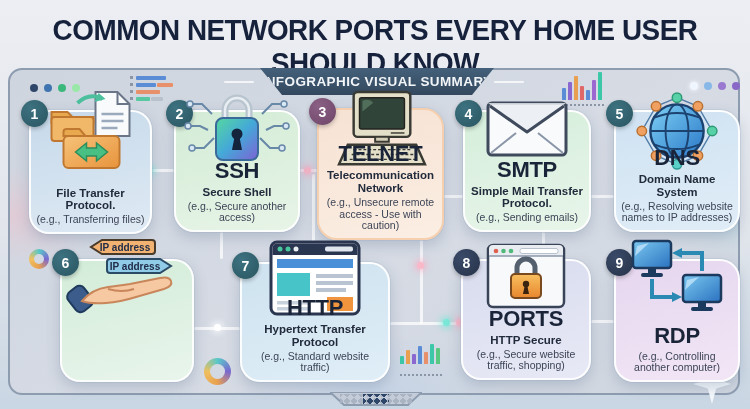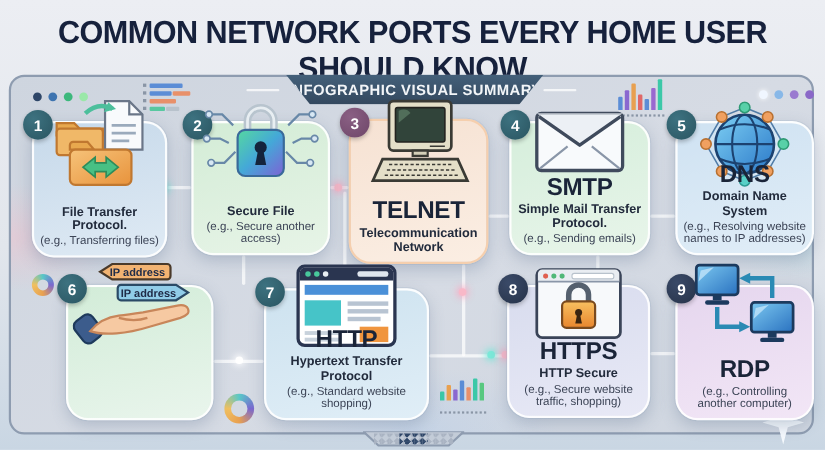--- a/index.html
+++ b/index.html
@@ -267,41 +267,43 @@
         <circle cx="102" cy="40" r="3" fill="#d8e8f4" stroke="#6888a8" stroke-width="1.5"></circle>
         <circle cx="98" cy="62" r="3" fill="#d8e8f4" stroke="#6888a8" stroke-width="1.5"></circle>
         <path d="M41 34 v-10 a12 12 0 0 1 24 0 v10" fill="none" stroke="#b8c4ce" stroke-width="7"></path>
         <path d="M41 34 v-10 a12 12 0 0 1 24 0 v10" fill="none" stroke="#e8eef2" stroke-width="2.5"></path>
         <rect x="32" y="32" width="42" height="42" rx="7" fill="url(#gSsh)" stroke="#3a6a9a" stroke-width="2"></rect>
         <circle cx="53" cy="48" r="5.5" fill="#14243c"></circle>
         <path d="M50.5 51 l-2.5 13 h10 l-2.5 -13 z" fill="#14243c"></path>
       </svg>
     </div>
     <div class="txt">
-      <div class="pname">Secure File</div>
+      <div class="port">SSH</div>
+      <div class="pname">Secure Shell</div>
       <div class="pex">(e.g., Secure another access)</div>
     </div>
   </div>
 
   <div class="card c3">
     <div class="badge b-purple">3</div>
     <div class="icon">
       <svg width="104" height="84" viewBox="0 0 104 86">
         <rect x="24" y="2" width="58" height="46" rx="4" fill="#e4dfc8" stroke="#3a3a34" stroke-width="2.5"></rect>
         <rect x="30" y="8" width="46" height="32" rx="2" fill="#31443a" stroke="#23231f" stroke-width="1.5"></rect>
         <path d="M33 11 q7 -3 11 2 l-11 9 z" fill="#5f8068" opacity="0.7"></path>
         <path d="M62 44 h14" stroke="#3a3a34" stroke-width="1.5"></path>
         <path d="M46 48 h14 v5 h-14 z" fill="#d4cfb8" stroke="#3a3a34" stroke-width="2"></path>
         <path d="M18 56 h70 l9 20 h-88 z" fill="#e4dfc8" stroke="#3a3a34" stroke-width="2.5"></path>
         <path d="M24 61 h58 M22 66 h64 M20 71 h68" stroke="#3a3a34" stroke-width="1.4" stroke-dasharray="3 2"></path>
       </svg>
     </div>
     <div class="txt">
       <div class="port">TELNET</div>
       <div class="pname">Telecommunication Network</div>
+      <div class="pex">(e.g., Unsecure remote access - Use with caution)</div>
     </div>
   </div>
 
   <div class="card c4">
     <div class="badge b-teal">4</div>
     <div class="icon">
       <svg width="84" height="58" viewBox="0 0 84 58">
         <rect x="3" y="3" width="78" height="52" rx="4" fill="#f8fafc" stroke="#3f4a5c" stroke-width="3"></rect>
         <path d="M3 3 h78 l-39 29 z" fill="#e8edf2" opacity="0.8"></path>
         <path d="M5 6 L42 32 L79 6" fill="none" stroke="#3f4a5c" stroke-width="3" stroke-linejoin="round"></path>
@@ -372,21 +374,21 @@
         <rect x="47" y="41" width="37" height="4" fill="#b8c4d2"></rect>
         <rect x="47" y="48" width="30" height="4" fill="#b8c4d2"></rect>
         <rect x="8" y="61" width="33" height="3.5" fill="#c8d2dc"></rect>
         <rect x="8" y="67" width="33" height="3.5" fill="#c8d2dc"></rect>
         <rect x="58" y="57" width="26" height="14" fill="#f0953e"></rect>
       </svg>
     </div>
     <div class="txt">
       <div class="port">HTTP</div>
       <div class="pname">Hypertext Transfer Protocol</div>
-      <div class="pex">(e.g., Standard website shopping)</div>
+      <div class="pex">(e.g., Standard website traffic)</div>
     </div>
   </div>
 
   <div class="card c8">
     <div class="badge b-navy">8</div>
     <div class="icon">
       <svg width="80" height="66" viewBox="0 0 80 66">
         <rect x="2" y="2" width="76" height="62" rx="5" fill="#f7f9fb" stroke="#3a4458" stroke-width="2.5"></rect>
         <path d="M3 13 v-7 a4 4 0 0 1 4 -4 h66 a4 4 0 0 1 4 4 v7 z" fill="#e9edf2"></path>
         <path d="M3 13 h74" stroke="#8a96a8" stroke-width="1.5"></path>
@@ -394,21 +396,21 @@
           <circle cx="17.5" cy="8" r="2.3" fill="#50b878"></circle>
           <circle cx="25" cy="8" r="2.3" fill="#50b878"></circle>
         <rect x="34" y="5.5" width="38" height="5" rx="2" fill="#ffffff" stroke="#b8c2cc" stroke-width="1"></rect>
         <path d="M31 32 v-7 a9 9 0 0 1 18 0 v7" fill="none" stroke="#55606e" stroke-width="5"></path>
         <rect x="25" y="31" width="30" height="24" rx="4" fill="url(#gLock)" stroke="#7a4a1e" stroke-width="2"></rect>
         <circle cx="40" cy="41" r="3.2" fill="#3a2410"></circle>
         <path d="M38.6 43 l-1.6 8 h6 l-1.6 -8 z" fill="#3a2410"></path>
       </svg>
     </div>
     <div class="txt">
-      <div class="port">HTTPS</div>
+      <div class="port">PORTS</div>
       <div class="pname">HTTP Secure</div>
       <div class="pex">(e.g., Secure website traffic, shopping)</div>
     </div>
   </div>
 
   <div class="card c9">
     <div class="badge b-navy">9</div>
     <div class="icon">
       <svg width="96" height="76" viewBox="0 0 96 76">
         <path d="M73 32 v-18 h-22" fill="none" stroke="#2a8ab4" stroke-width="4"></path>

